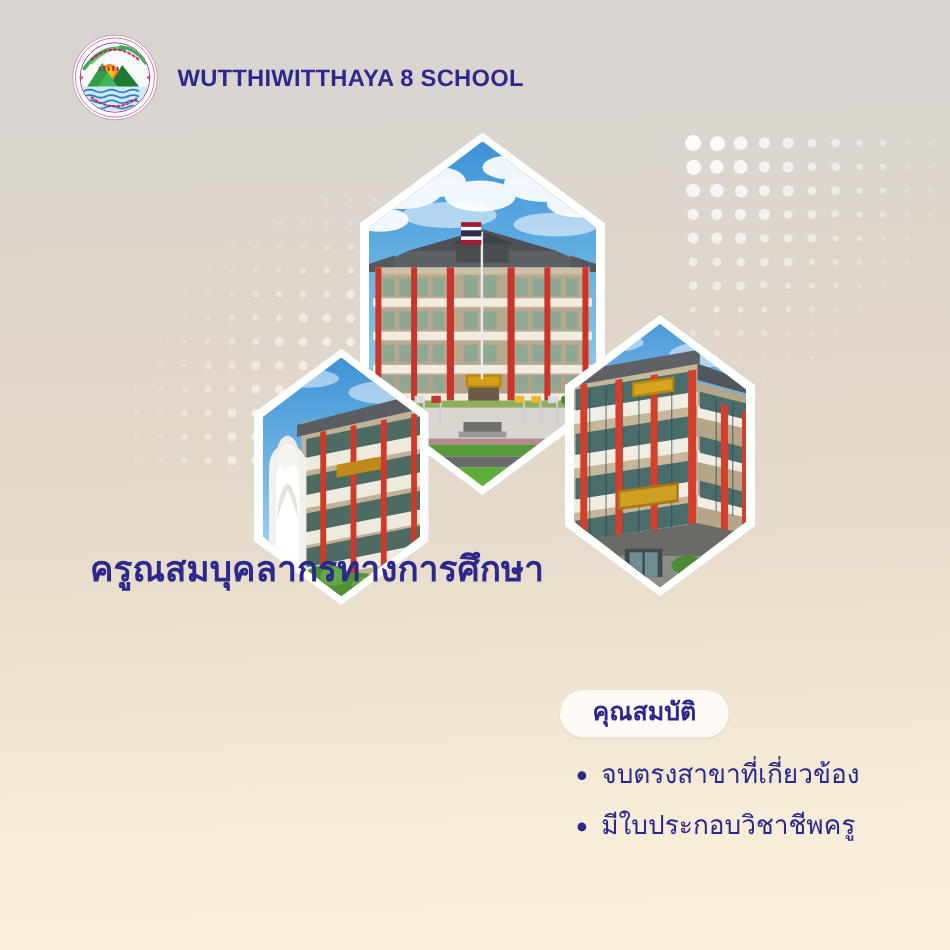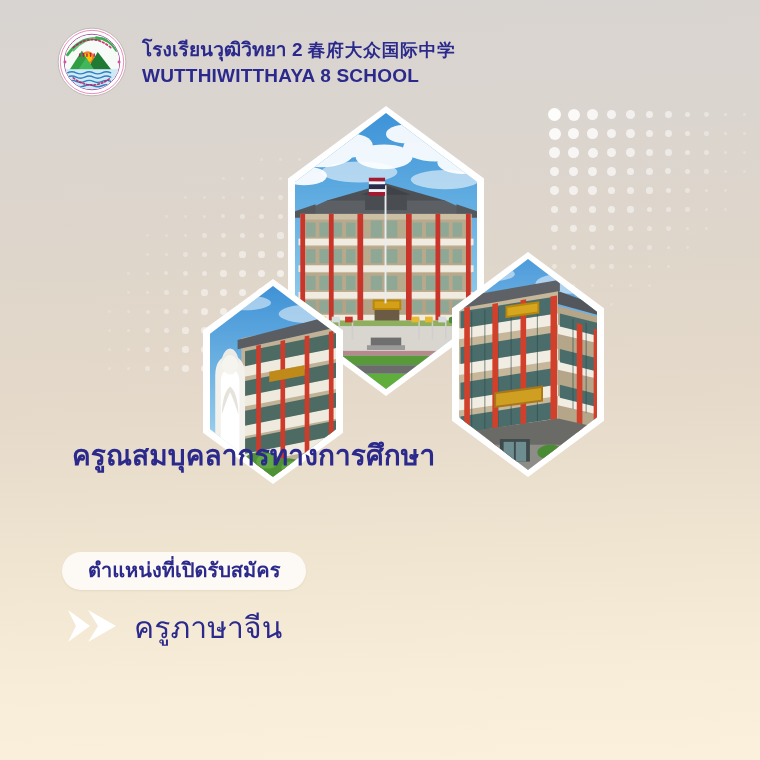--- a/index.html
+++ b/index.html
@@ -478,23 +478,20 @@
         </g>
 
         <g fill="none" stroke="#c2185b" stroke-width="2.4" stroke-linecap="round" opacity="0.85">
           <path d="M24 30 q26 -22 52 0" stroke-dasharray="2.4 3.1"></path>
           <path d="M24 72 q26 20 52 0" stroke-dasharray="2.2 3.0"></path>
         </g>
       </svg>
     </div>
 
     <div class="header-text">
-      <div class="title-line-1">
-        <span>โรงเรียนวุฒิวิทยา 2</span><span class="zh">春府大众国际中学</span>
-      </div>
       <div class="title-line-2">WUTTHIWITTHAYA 8 SCHOOL</div>
     </div>
   </div>
 
   <div class="collage">
 
     <div class="hex hex-main">
       <div class="inner">
         <svg viewBox="0 0 196 290" preserveAspectRatio="xMidYMid slice" xmlns="http://www.w3.org/2000/svg">
           <defs>
@@ -796,29 +793,30 @@
       </div>
     </div>
   </div>
 
   <div class="headline">
     <div class="headline-sub">ครูณสมบุคลากรทางการศึกษา</div>
   </div>
 
   <div class="columns">
 
-    <div class="col-left">
-      <div class="pill">ตำแหน่งที่เปิดรับสมัคร</div>
-
-      <div class="position-row">
-        <span class="chev-icon">
-          <svg width="58" height="40" viewBox="0 0 58 40" xmlns="http://www.w3.org/2000/svg">
-            <path d="M2 4 L24 20 L2 36 L10 20 Z" fill="#ffffff"></path>
-            <path d="M22 4 L50 20 L22 36 L32 20 Z" fill="#ffffff"></path>
-          </svg>
-        </span>
-        <span class="position-name">ครูภาษาจีน</span>
-      </div>
+
+    <div class="col-right">
+      <div class="pill">คุณสมบัติ</div>
+
+      <ul class="qual-list">
+        <li>
+          <span class="bullet"></span>
+          <span>จบตรงสาขาที่เกี่ยวข้อง</span>
+        </li>
+        <li>
+          <span class="bullet"></span>
+          <span>มีใบประกอบวิชาชีพครู</span>
+        </li>
+      </ul>
     </div>
-
   </div>
 
 </div>
 
 </body></html>

